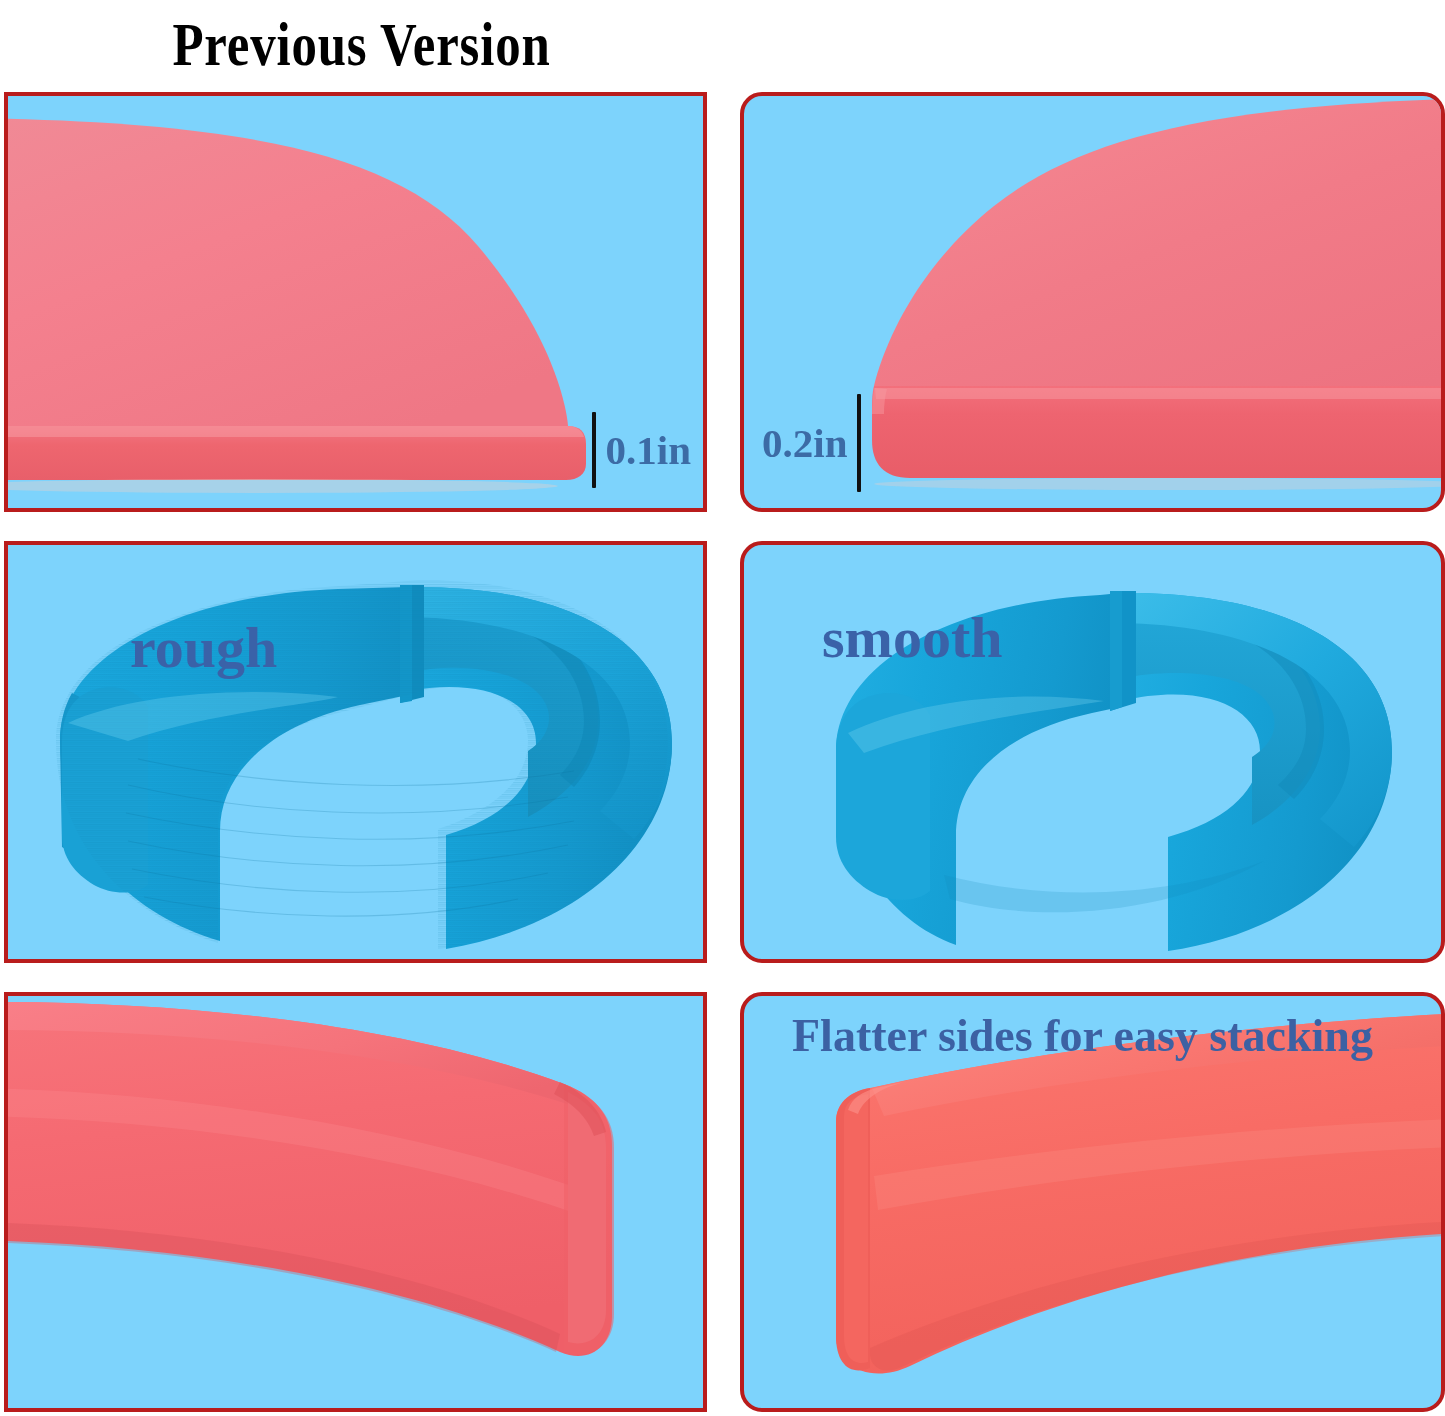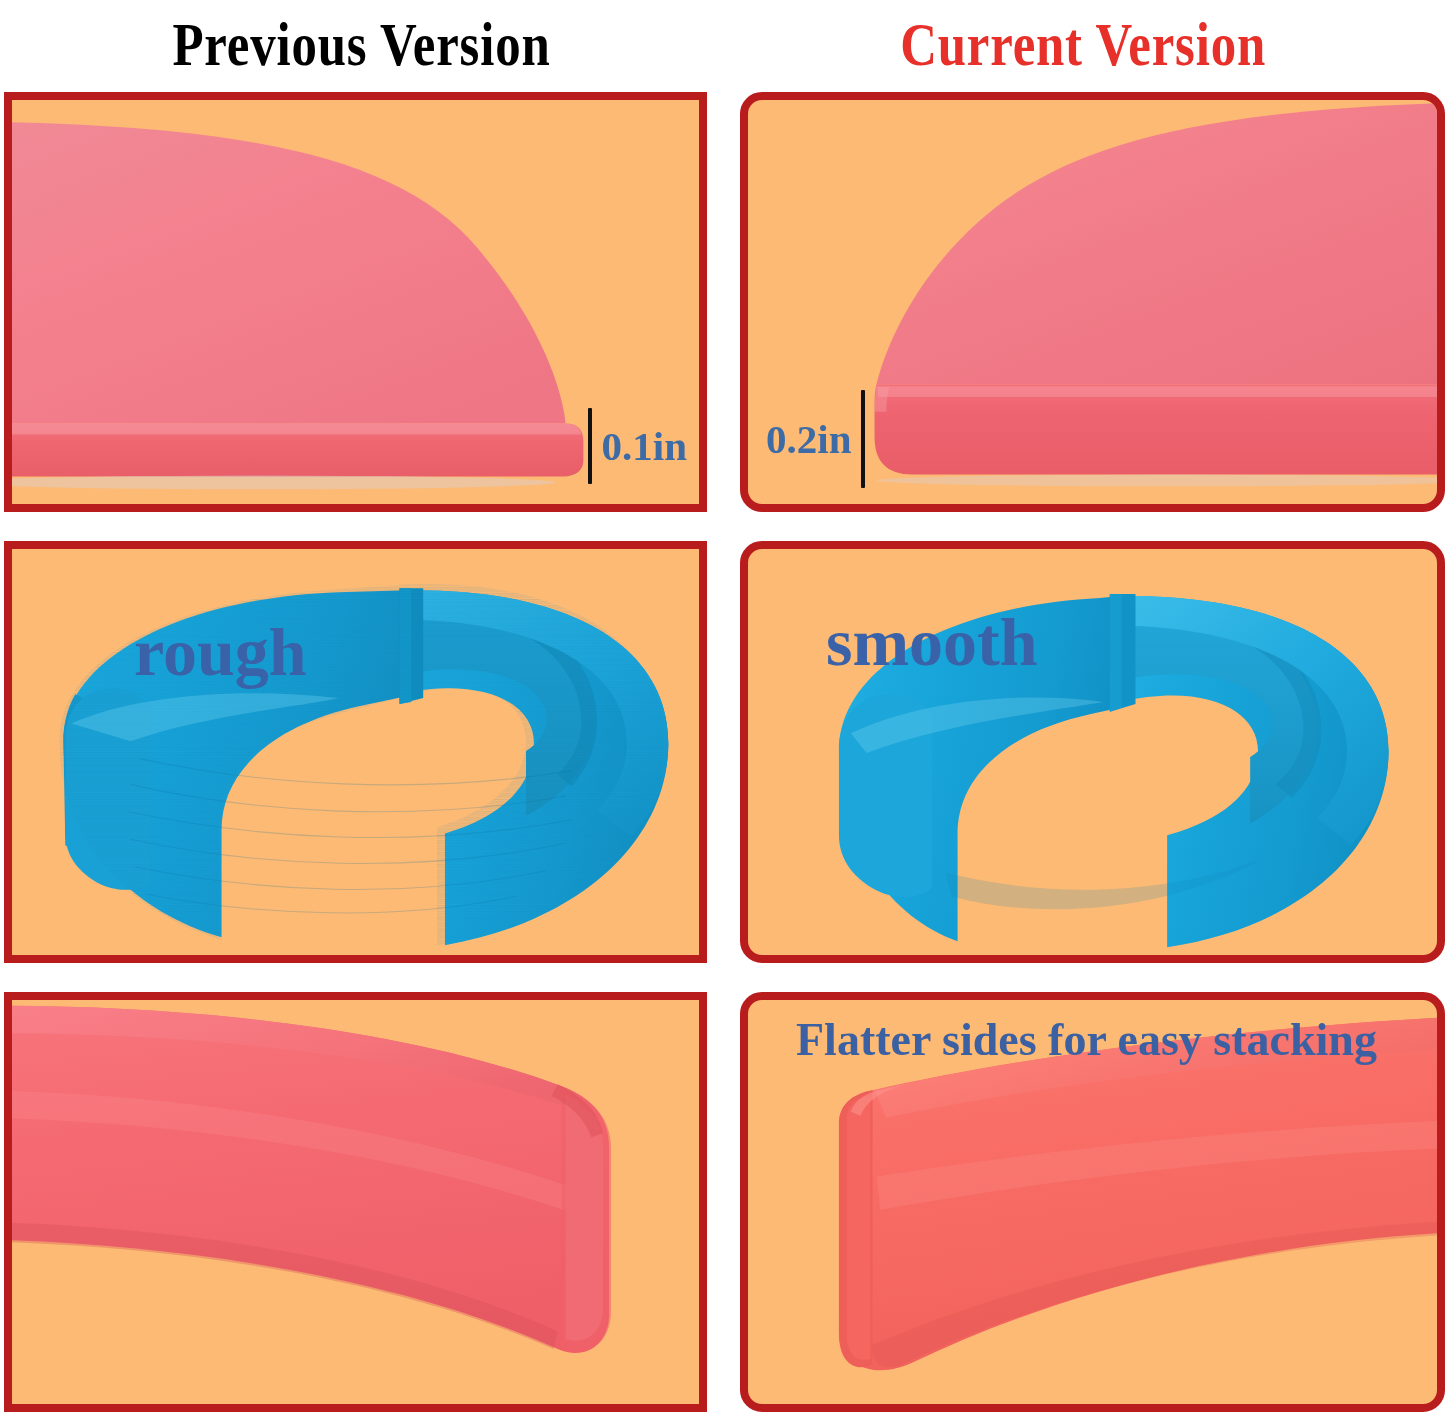--- a/index.html
+++ b/index.html
@@ -46,22 +46,22 @@
   
   .grid {
     position: absolute;
     left: 4px;
     top: 92px;
     width: 1437px;
     height: 1320px;
   }
   .panel {
     position: absolute;
-    border: 8px solid #b91c1c;
-    background: #fdba74;
+    border: 4px solid #b91c1c;
+    background: #7dd3fc;
     overflow: hidden;
     box-sizing: border-box;
   }
   
   .col-l { left: 0px;   width: 703px; }
   .col-r { left: 736px; width: 705px; border-radius: 22px; }
   
   .row-1 { top: 0px;   height: 420px; }
   .row-2 { top: 449px; height: 422px; }
   .row-3 { top: 900px; height: 420px; }
@@ -96,21 +96,21 @@
   .measure-01 { right: 12px; bottom: 20px; }
   .measure-01 .tick { height: 76px; }
   .measure-02 { left: 18px; bottom: 16px; flex-direction: row-reverse; }
   .measure-02 .tick { height: 98px; }
 
   
   .texture-label {
     position: absolute;
     font-family: "Liberation Serif", "DejaVu Serif", serif;
     font-weight: bold;
-    font-size: 68px;
+    font-size: 58px;
     line-height: 70px;
     color: #3A62A8;
     white-space: nowrap;
     z-index: 3;
   }
   .texture-label.rough  { left: 122px; top: 68px; }
   .texture-label.smooth { left: 78px; top: 58px; }
 
   
   .stack-caption {
@@ -126,23 +126,20 @@
     z-index: 3;
     margin-left: 28px;
   }
 </style>
 </head>
 <body>
 
 <div class="header-row">
   <div class="header-cell">
     <div class="header-title prev">Previous  Version</div>
-  </div>
-  <div class="header-cell">
-    <div class="header-title curr">Current  Version</div>
   </div>
 </div>
 
 <div class="grid">
 
   <div class="panel col-l row-1">
     <div class="art">
       <svg viewBox="0 0 695 412" preserveAspectRatio="none">
         <defs>
           <linearGradient id="pinkTopA" x1="0" y1="0" x2="0.75" y2="1">

